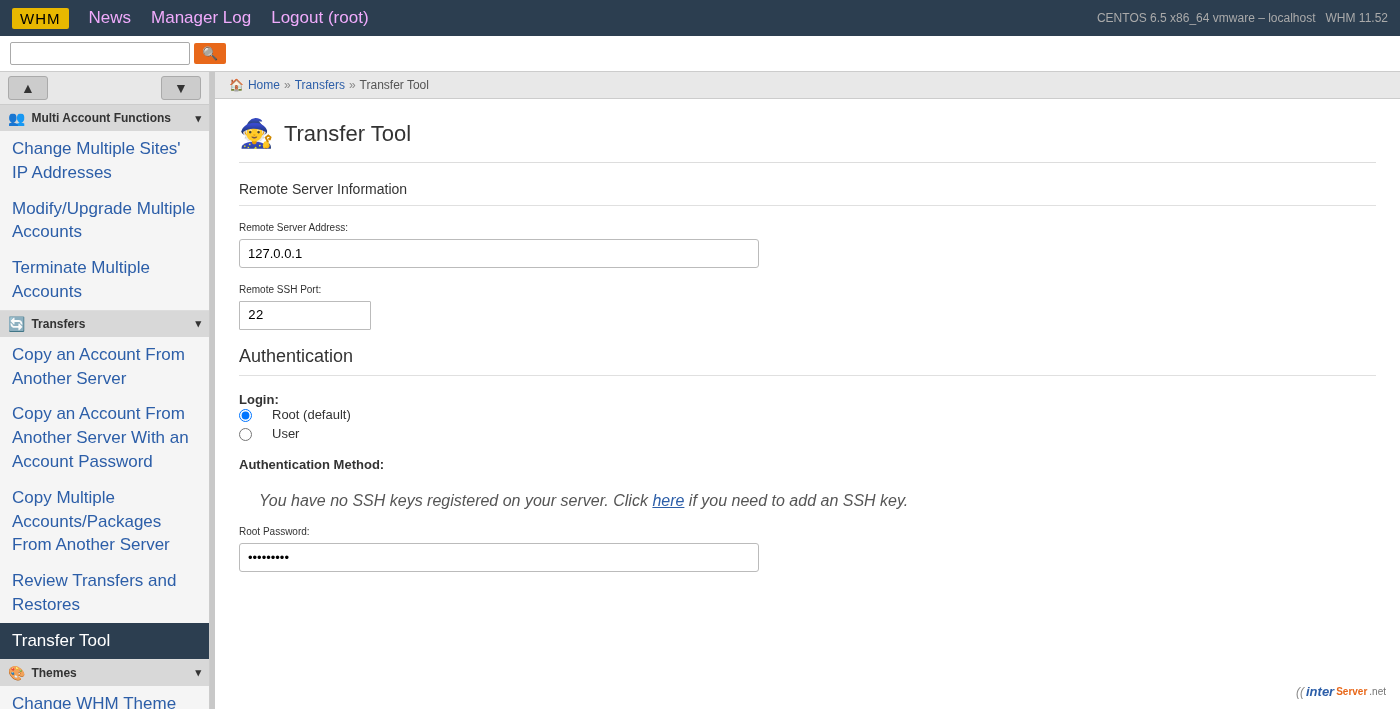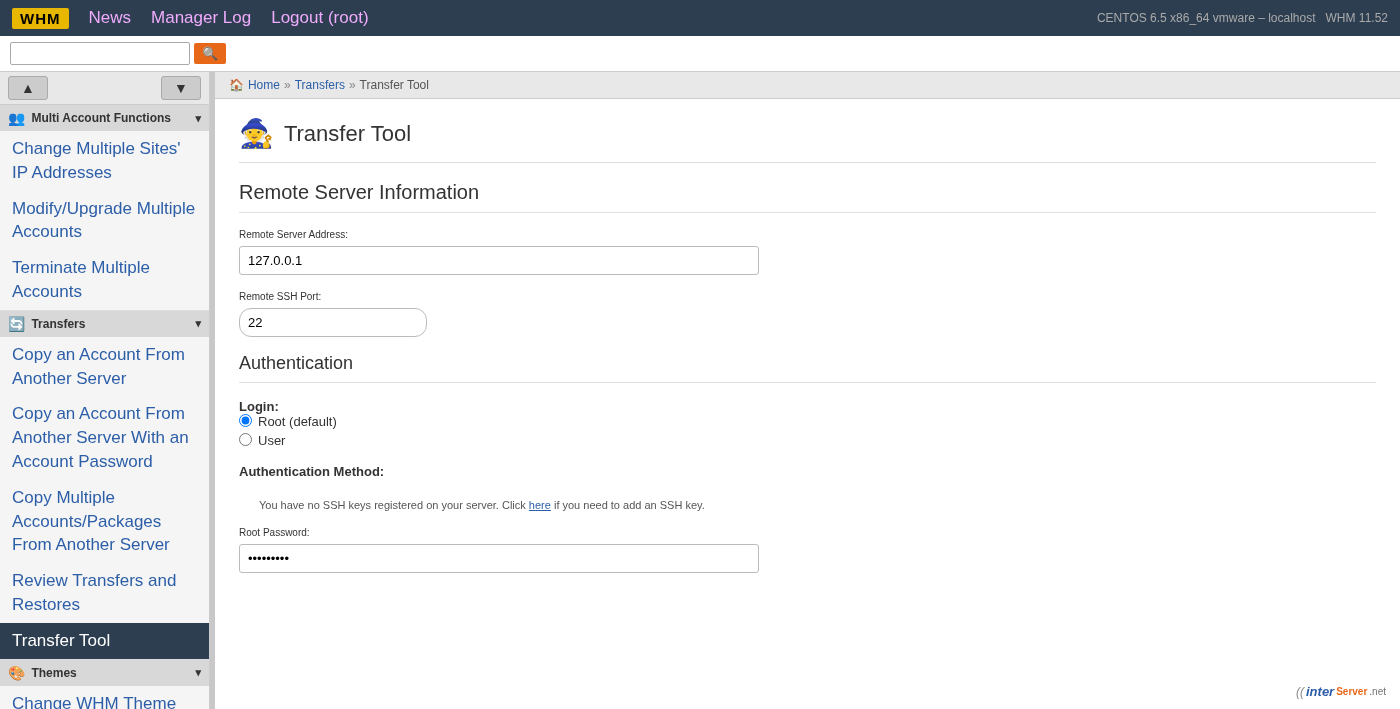--- a/index.html
+++ b/index.html
@@ -13,21 +13,21 @@
       align-items: center;
       justify-content: space-between;
       padding: 0 12px;
       height: 36px;
     }
     #topbar-left { display: flex; align-items: center; gap: 20px; }
     #topbar-right { font-size: 12px; color: #aaa; }
     .whm-logo {
       background: #e8b800;
       color: #000;
-      font-weight: bold;
+      font-weight: normal;
       font-size: 15px;
       padding: 2px 8px;
       border-radius: 2px;
       letter-spacing: 1px;
     }
     .topbar-link {
       color: #f0abfc;
       text-decoration: none;
       font-size: 17px;
       cursor: pointer;
@@ -156,21 +156,21 @@
       padding-bottom: 12px;
     }
     #page-title-icon { font-size: 28px; }
     #page-title {
       font-size: 22px;
       font-weight: normal;
       color: #333;
     }
 
     .section-title {
-      font-size: 20px;
+      font-size: 14px;
       font-weight: normal;
       margin-bottom: 16px;
       color: #333;
       border-bottom: 1px solid #e0e0e0;
       padding-bottom: 8px;
     }
 
     .form-group { margin-bottom: 16px; }
     .form-label {
       display: block;
@@ -180,65 +180,67 @@
     }
     .form-input {
       width: 520px;
       padding: 6px 8px;
       border: 1px solid #bbb;
       border-radius: 3px;
       font-size: 13px;
       background: #fff;
     }
     .form-input-small {
-      width: 188px;
+      width: 132px;
       padding: 6px 8px;
       border: 1px solid #bbb;
-      border-radius: 12px;
+      border-radius: 1px;
       font-size: 13px;
       background: #fff;
+      font-family: Liberation Mono, monospace;
     }
 
     .auth-section { margin-bottom: 20px; }
     .auth-section-title {
       font-size: 18px;
       font-weight: normal;
       margin-bottom: 16px;
       color: #333;
       border-bottom: 1px solid #e0e0e0;
       padding-bottom: 8px;
     }
 
     .login-label {
       font-weight: bold;
       margin-bottom: 0;
       font-size: 13px;
     }
     .radio-group { margin-bottom: 12px; }
     .radio-option {
       display: flex;
-      align-items: flex-start;
-      gap: 6px;
+      align-items: flex-end;
+      gap: 20px;
       margin-bottom: 4px;
       font-size: 13px;
     }
     .radio-option input[type="radio"] { cursor: pointer; }
 
     .auth-method-label {
       font-weight: bold;
       margin-bottom: 8px;
       font-size: 13px;
     }
 
     .ssh-note {
       margin-left: 20px;
       color: #555;
-      font-size: 11px;
+      font-size: 16px;
       margin-top: 20px;
       margin-bottom: 8px;
+      font-style: italic;
     }
     .ssh-note a { color: #2c5ea8; }
 
     
     #interserver-logo {
       position: fixed;
       bottom: 10px;
       right: 14px;
       font-size: 13px;
       color: #555;

